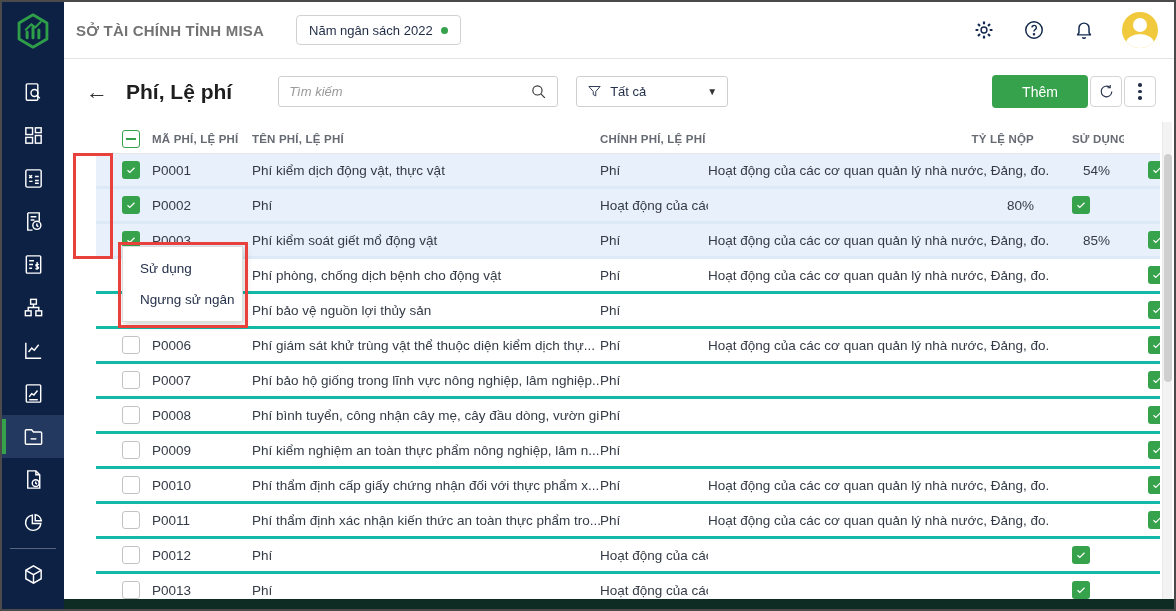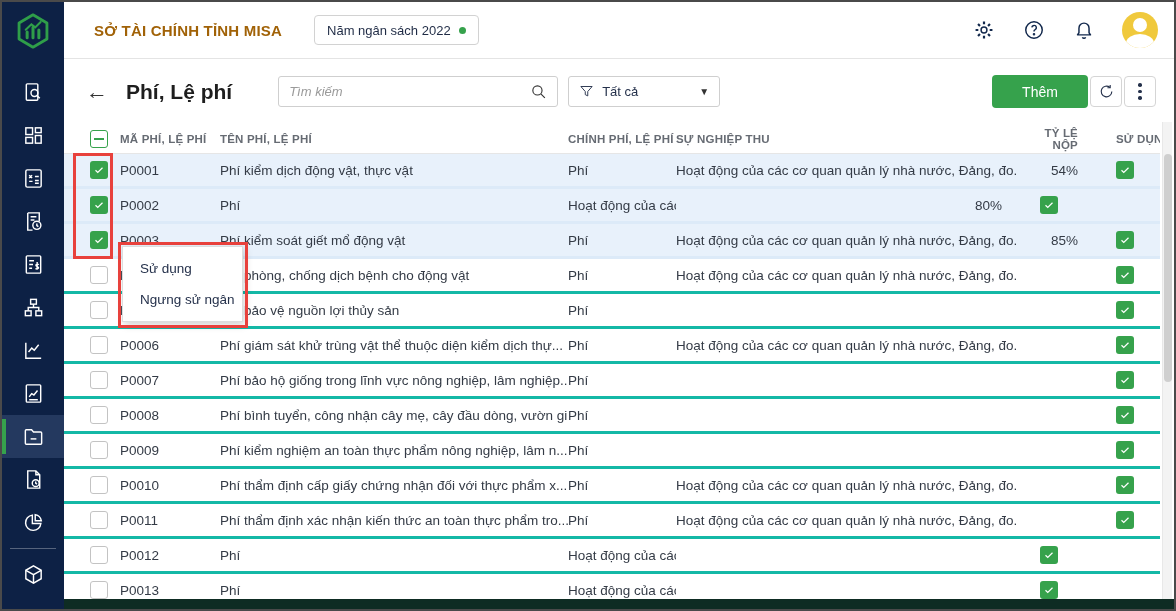--- a/index.html
+++ b/index.html
@@ -12,51 +12,51 @@
   .logo-box { width:62px; height:57px; display:flex; align-items:center; justify-content:center; }
   .nav-items { display:flex; flex-direction:column; align-items:stretch; padding-top:12px; }
   .nav-item { position:relative; height:43px; display:flex; align-items:center; justify-content:center; cursor:pointer; }
   .nav-item.active { background:#24395f; }
   .nav-item.active::before { content:""; position:absolute; left:0; top:4px; bottom:4px; width:4px; background:#36a24c; }
   .nav-item svg { stroke:#fff; fill:none; stroke-width:1.5; width:23px; height:23px; }
   .nav-divider { height:1px; background:rgba(255,255,255,.3); margin:4px 8px; }
 
   
   .topbar { position:absolute; left:62px; top:0; right:0; height:57px; background:#fff; border-bottom:1px solid #e4e4e4; display:flex; align-items:center; }
-  .org-name { font-size:15px; font-weight:bold; color:#a16207; margin-left:30px; letter-spacing:.2px; }
+  .org-name { font-size:15px; font-weight:bold; color:#737373; margin-left:12px; letter-spacing:.2px; }
   .budget-btn { margin-left:32px; height:30px; padding:0 12px; display:flex; align-items:center; gap:8px; border:1px solid #d2d2d2; border-radius:4px; background:#fff; font-size:13px; color:#1f2b45; cursor:pointer; }
   .budget-dot { width:7px; height:7px; border-radius:50%; background:#36a24c; }
   .topbar-right { margin-left:auto; display:flex; align-items:center; gap:26px; padding-right:16px; }
   .tb-icon { width:24px; height:24px; display:flex; align-items:center; justify-content:center; cursor:pointer; }
   .tb-icon svg { stroke:#12284c; fill:none; stroke-width:1.6; width:22px; height:22px; }
   .avatar { width:36px; height:36px; border-radius:50%; background:#f0c93c; position:relative; overflow:hidden; cursor:pointer; }
   .avatar::before { content:""; position:absolute; left:11px; top:6px; width:14px; height:14px; border-radius:50%; background:#fff; }
   .avatar::after { content:""; position:absolute; left:4px; top:22px; width:28px; height:18px; border-radius:50%; background:#fff; }
 
   
   .page-header { position:absolute; left:62px; top:57px; right:0; height:65px; background:#fff; display:flex; align-items:center; }
   .back-arrow { margin-left:22px; font-size:22px; color:#333; cursor:pointer; line-height:1; }
   .page-title { margin-left:18px; font-size:21px; font-weight:bold; color:#1e1e1e; }
   .search-box { margin-left:46px; width:280px; height:31px; border:1px solid #cfcfcf; border-radius:3px; display:flex; align-items:center; background:#fff; }
   .search-box input { border:0; outline:none; flex:1; font-size:13px; font-style:italic; color:#737373; padding:0 10px; font-family:inherit; background:transparent; }
   .search-box input::placeholder { color:#9a9a9a; font-style:italic; }
   .search-box svg { width:17px; height:17px; stroke:#333; fill:none; stroke-width:1.6; margin-right:10px; cursor:pointer; }
-  .filter-box { margin-left:10px; width:152px; height:31px; border:1px solid #cfcfcf; border-radius:3px; display:flex; align-items:center; padding:0 10px; gap:8px; cursor:pointer; background:#fff; }
+  .filter-box { margin-left:18px; width:152px; height:31px; border:1px solid #cfcfcf; border-radius:3px; display:flex; align-items:center; padding:0 10px; gap:8px; cursor:pointer; background:#fff; }
   .filter-box svg { width:15px; height:15px; stroke:#25314b; fill:none; stroke-width:1.5; }
   .filter-label { font-size:13px; color:#25314b; flex:1; }
   .filter-caret { font-size:10px; color:#333; }
   .ph-actions { margin-left:auto; display:flex; align-items:center; gap:2px; padding-right:18px; }
   .btn-add { width:96px; height:33px; background:#36a24c; color:#fff; border:none; border-radius:4px; font-size:14px; cursor:pointer; font-family:inherit; }
   .btn-sq { width:32px; height:31px; background:#fff; border:1px solid #d5d5d5; border-radius:4px; display:flex; align-items:center; justify-content:center; cursor:pointer; }
   .btn-sq svg { width:17px; height:17px; stroke:#25314b; fill:none; stroke-width:1.6; }
   .kebab { display:flex; flex-direction:column; gap:3px; }
   .kebab i { width:3.5px; height:3.5px; border-radius:50%; background:#25314b; }
 
   
-  .table { position:absolute; left:62px; top:122px; right:14px; bottom:10px; overflow:hidden; }
+  .table { position:absolute; left:62px; top:122px; right:14px; bottom:10px; overflow:hidden;padding-left:32px; }
   .trow, .thead { display:grid; grid-template-columns:56px 100px 348px 108px 340px 76px 1fr; align-items:center; }
   .thead { height:30px; border-bottom:1px solid #e6e6e6; font-size:11.5px; font-weight:bold; color:#666b73; letter-spacing:.2px; }
   .trow { height:35px; border-bottom:3px solid #14b8a6; font-size:13.5px; color:#343b46; background:#fff; }
   .trow.sel { background:#e8f1fb; border-bottom-color:#dceaf8; }
   .c { overflow:hidden; white-space:nowrap; }
   .c.cb, .h-cb { padding-left:26px; }
   .c.rate, .h-rate { text-align:right; padding-right:14px; }
   .c.used, .h-used { padding-left:24px; }
   .h-used { overflow:hidden; white-space:nowrap; }
   .chk { display:inline-flex; width:18px; height:18px; border-radius:3px; align-items:center; justify-content:center; vertical-align:middle; cursor:pointer; }
@@ -245,21 +245,20 @@
   </div>
 
   <div class="table">
     <div class="thead">
       <div class="h-cb"><span class="chk ind">
             <i></i>
           </span></div>
       <div>MÃ PHÍ, LỆ PHÍ</div>
       <div>TÊN PHÍ, LỆ PHÍ</div>
       <div>CHÍNH PHÍ, LỆ PHÍ</div>
-      <div>SỰ NGHIỆP THU</div>
       <div class="h-rate">TỶ LỆ NỘP</div>
       <div class="h-used">SỬ DỤNG</div>
     </div>
     <div id="tbody">
         <div class="trow sel">
           <div class="c cb"><span class="chk on">
               <svg viewBox="0 0 24 24">
                 <path d="M5 12.5l4.5 4.5L19 7.5"></path>
               </svg>
             </span></div>

